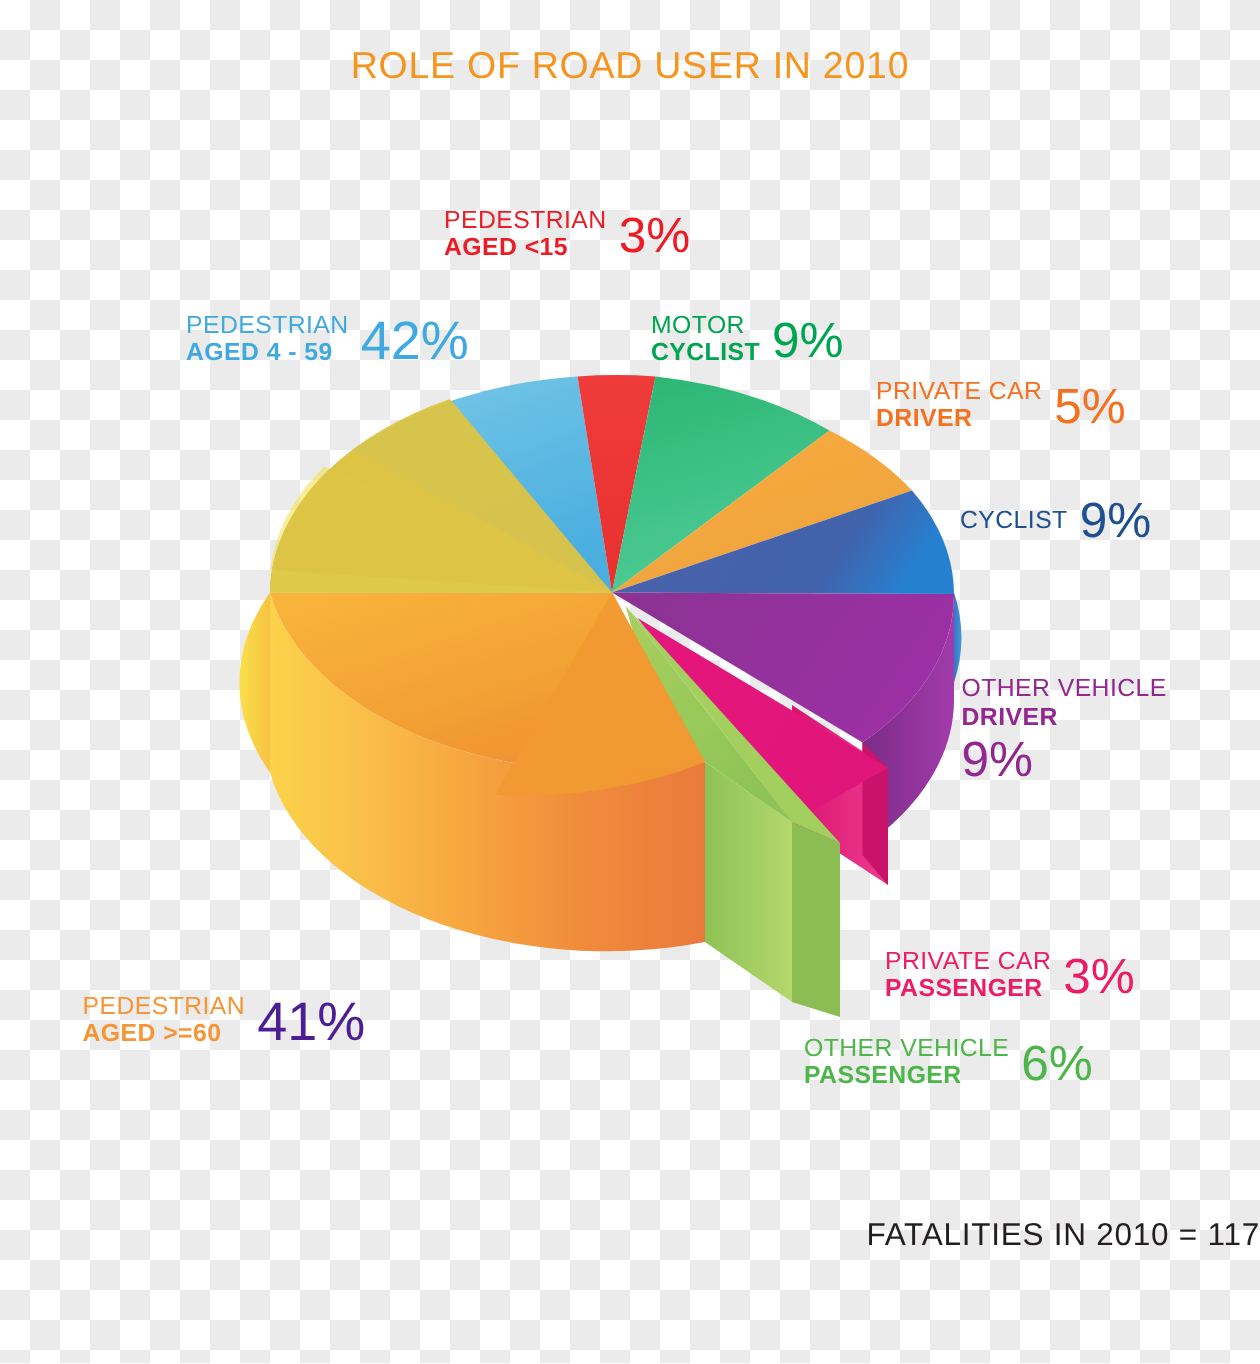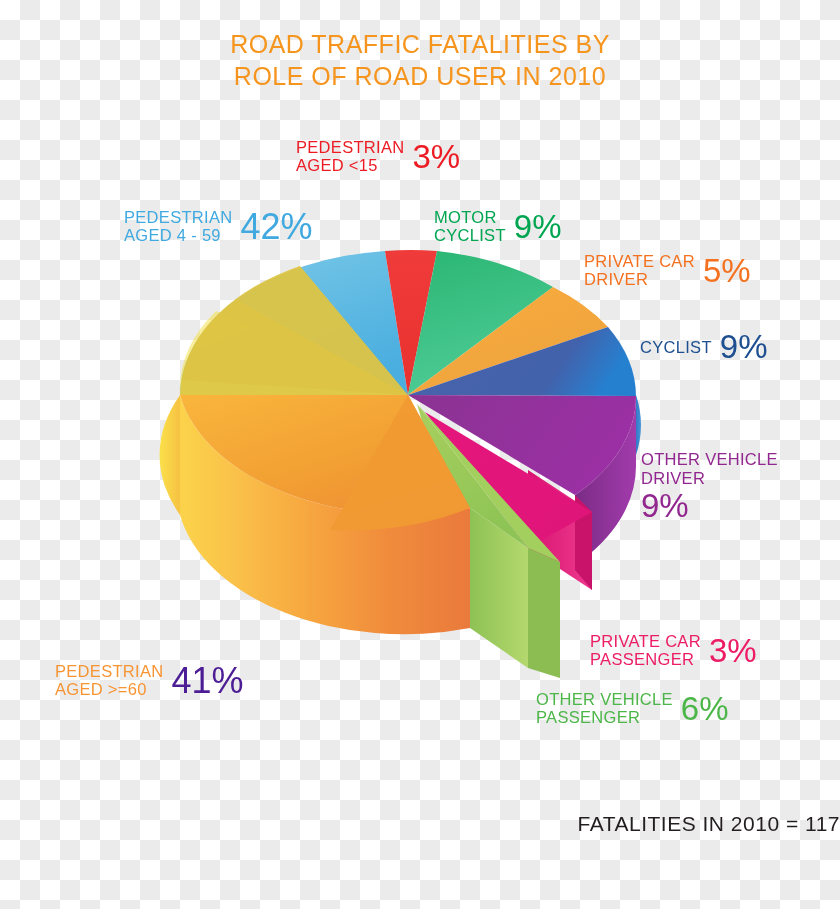--- a/index.html
+++ b/index.html
@@ -64,40 +64,39 @@
     white-space: nowrap;
     display: flex;
     align-items: center;
     justify-content: flex-end;
   }
   .callout .name {
     font-size: 16.5px;
     line-height: 18px;
     letter-spacing: 0.3px;
   }
-  .callout .name .l2 { display: block; }
+  .callout .name .l2 { display: block; font-weight: bold; }
   .callout .pct {
     font-size: 33px;
     line-height: 33px;
     margin-left: 8px;
     font-weight: 400;
   }
   .callout.stack { display: block; }
   .callout.stack .pct { margin-left: 0; display: block; margin-top: 2px; }
 
   
   #chart { position: absolute; left: 0; top: 0; z-index: 3; }
 </style>
 </head>
 <body>
 
 <div id="checker"></div>
 
 <div id="title">
-  <span class="tline">ROAD TRAFFIC FATALITIES BY</span>
   <span class="tline">ROLE OF ROAD USER IN 2010</span>
 </div>
 
 <svg id="chart" width="840" height="909" viewBox="0 0 840 909">
   <defs>
 
     <linearGradient id="gYellow" x1="0" y1="0" x2="1" y2="0.4">
       <stop offset="0" stop-color="#f0d93f"></stop>
         <stop offset="1" stop-color="#dcc043"></stop>
     </linearGradient>

